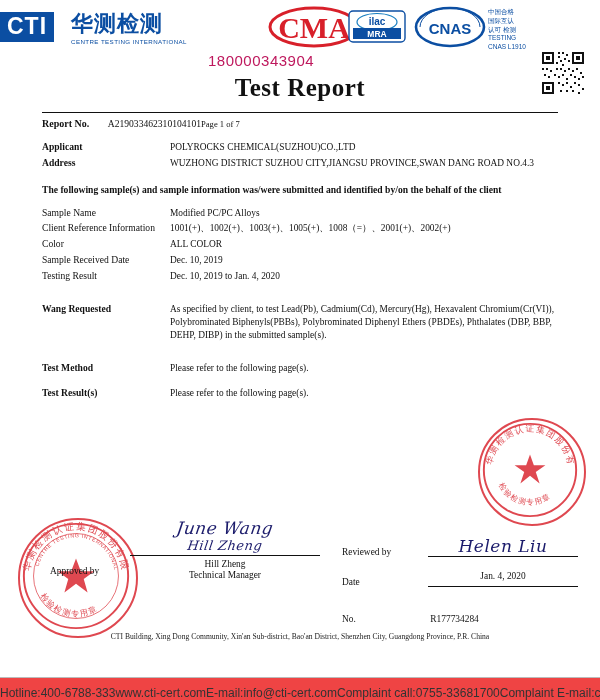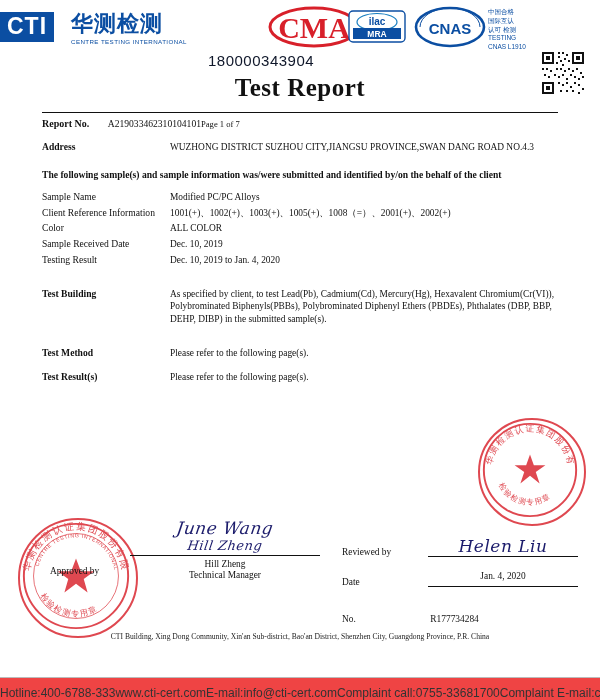--- a/index.html
+++ b/index.html
@@ -69,21 +69,21 @@
     top: 6px;
     width: 92px;
     height: 42px;
   }
   .cma-logo svg { display:block; }
 
   .cma-number {
     position: absolute;
     left: 208px;
     top: 52px;
-    color: #0f172a;
+    color: #be185d;
     font-family: "Liberation Sans", sans-serif;
     font-size: 15px;
     letter-spacing: 0.5px;
   }
 
   .ilac-logo {
     position: absolute;
     left: 348px;
     top: 10px;
     width: 80px;
@@ -429,20 +429,24 @@
   <div class="content">
 
     <div class="reportno-row">
       <div class="reportno-left">
         <span>Report No.</span>
         <span class="num">A219033462310104101</span>
       </div>
       <div class="page-of">Page 1 of 7</div>
     </div>
 
+    <div class="row">
+      <div class="lbl">Applicant</div>
+      <div class="val">POLYROCKS CHEMICAL(SUZHOU)CO.,LTD</div>
+    </div>
 
     <div class="row">
       <div class="lbl">Address</div>
       <div class="val">WUZHONG DISTRICT SUZHOU CITY,JIANGSU PROVINCE,SWAN DANG ROAD NO.4.3</div>
     </div>
 
     <div class="statement">The following sample(s) and sample information was/were submitted and identified by/on the behalf of the client</div>
 
     <div class="row">
       <div class="lbl norm">Sample Name</div>
@@ -466,21 +470,21 @@
 
     <div class="row">
       <div class="lbl norm">Testing Result</div>
       <div class="val">Dec. 10, 2019 to Jan. 4, 2020</div>
     </div>
 
     <div class="block-gap"></div>
     <div class="block-gap"></div>
 
     <div class="row">
-      <div class="lbl">Test Building</div>
+      <div class="lbl">Wang Requested</div>
       <div class="val">As specified by client, to test Lead(Pb), Cadmium(Cd), Mercury(Hg), Hexavalent Chromium(Cr(VI)), Polybrominated Biphenyls(PBBs), Polybrominated Diphenyl Ethers (PBDEs), Phthalates (DBP, BBP, DEHP, DIBP) in the submitted sample(s).</div>
     </div>
 
     <div class="block-gap"></div>
     <div class="block-gap"></div>
 
     <div class="row">
       <div class="lbl">Test Method</div>
       <div class="val">Please refer to the following page(s).</div>
     </div>

